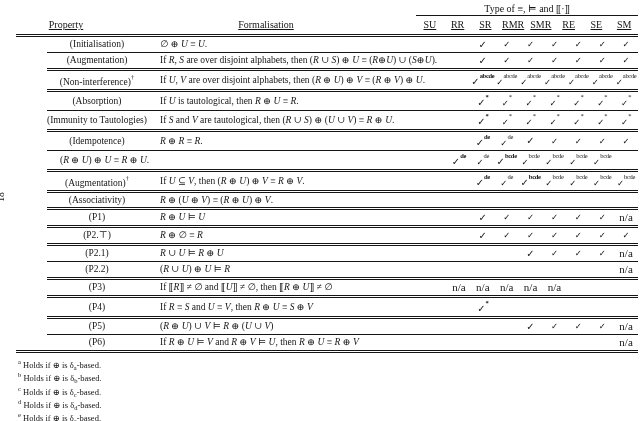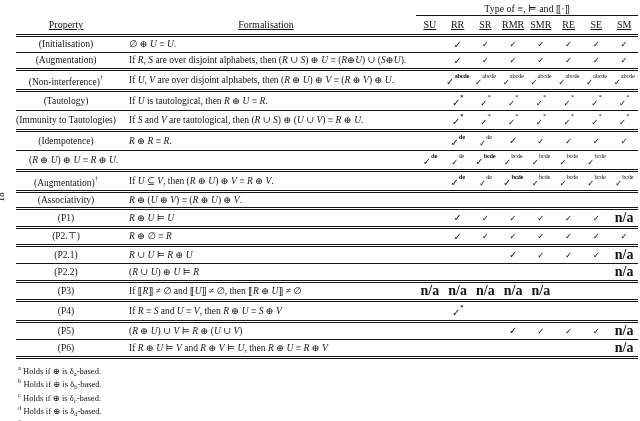--- a/index.html
+++ b/index.html
@@ -21,32 +21,32 @@
   .typeofrow{padding-bottom:0px;}
   .typeof{
     grid-column:3/11;text-align:center;
     font-size:10px;line-height:13px;
     border-bottom:1px solid #151515;padding-bottom:0px;
   }
   .hdrrow{border-bottom:3px double #151515;text-decoration:underline;}
   .hcell{font-size:10px;line-height:16px;text-align:center;padding:1px 0;}
   .row{align-items:center;}
   .row > div{padding:1.5px 0;}
-  .row{border-top:3px double #151515;font-size:9.5px;line-height:11px;}
+  .row{border-top:3px double #151515;font-size:9.5px;line-height:11px;margin-left:31px;}
   .row.first{border-top:none;}
   .row.s1{border-top:1px solid #151515;}
   .body{border-bottom:3px double #151515;}
   .pcell{text-align:center;}
   .fcell{padding-left:13px !important;white-space:nowrap;}
   .tcell{text-align:center;font-size:9px;}
   .ck{font-family:"DejaVu Sans","Liberation Sans",sans-serif;font-size:8.5px;}
   .ck.b{font-weight:700;font-size:10px;}
   .cs{font-size:6.5px;position:relative;top:-3px;letter-spacing:-0.3px;}
   .cs.b{font-weight:700;}
-  .na{font-size:14px;font-weight:bold;}
+  .na{font-size:11px;}
   .ps{font-size:6.5px;position:relative;top:-2px;}
   sub{font-size:6.5px;vertical-align:-2px;line-height:0;}
   i{font-style:italic;}
   .db{letter-spacing:-1.5px;padding-right:1.5px;}
   .footnotes{margin:4px 0 0 2px;font-size:8.5px;line-height:10.3px;}
   .fn sup{font-size:6.5px;}
 </style>
 </head>
 <body>
 
@@ -102,21 +102,21 @@
           <div class="tcell"></div>
           <div class="tcell"><span class="ck b">✓</span><sup class="cs b">abcde</sup></div>
           <div class="tcell"><span class="ck">✓</span><sup class="cs">abcde</sup></div>
           <div class="tcell"><span class="ck">✓</span><sup class="cs">abcde</sup></div>
           <div class="tcell"><span class="ck">✓</span><sup class="cs">abcde</sup></div>
           <div class="tcell"><span class="ck">✓</span><sup class="cs">abcde</sup></div>
           <div class="tcell"><span class="ck">✓</span><sup class="cs">abcde</sup></div>
           <div class="tcell"><span class="ck">✓</span><sup class="cs">abcde</sup></div>
         </div>
         <div class="grid row">
-          <div class="pcell">(Tautology)</div>
+          <div class="pcell">(Absorption)</div>
           <div class="fcell">If <i>U</i> is tautological, then <i>R</i> ⊕ <i>U</i> ≡ <i>R</i>.</div>
           <div class="tcell"></div>
           <div class="tcell"><span class="ck b">✓</span><sup class="cs b">*</sup></div>
           <div class="tcell"><span class="ck">✓</span><sup class="cs">*</sup></div>
           <div class="tcell"><span class="ck">✓</span><sup class="cs">*</sup></div>
           <div class="tcell"><span class="ck">✓</span><sup class="cs">*</sup></div>
           <div class="tcell"><span class="ck">✓</span><sup class="cs">*</sup></div>
           <div class="tcell"><span class="ck">✓</span><sup class="cs">*</sup></div>
           <div class="tcell"><span class="ck">✓</span><sup class="cs">*</sup></div>
         </div>

